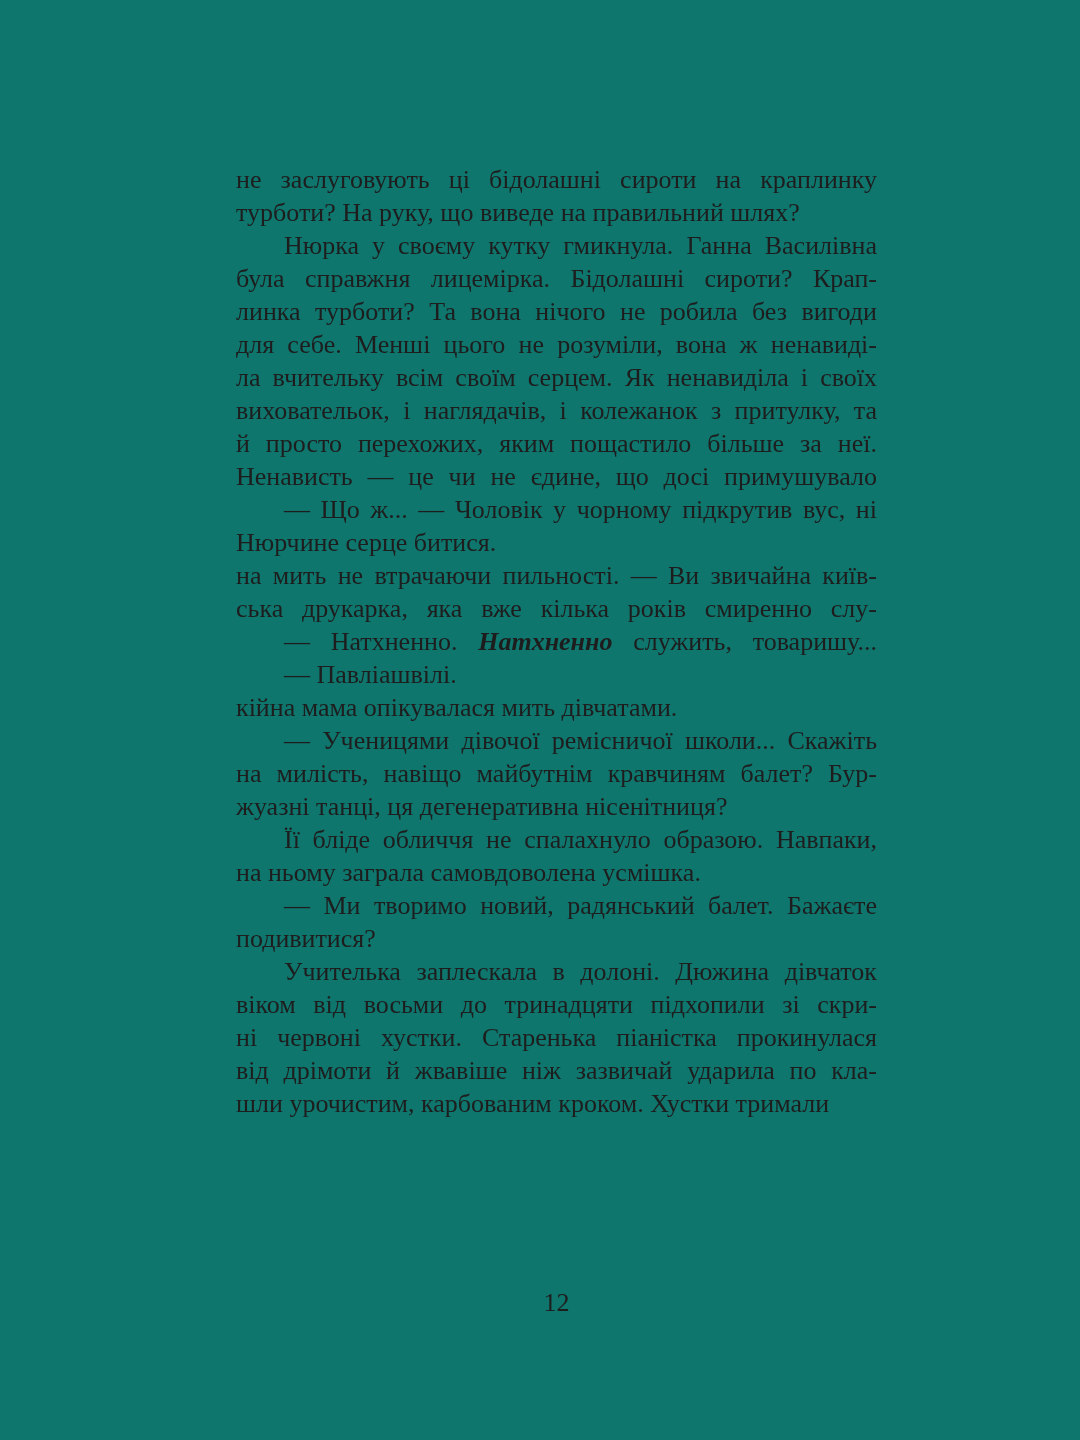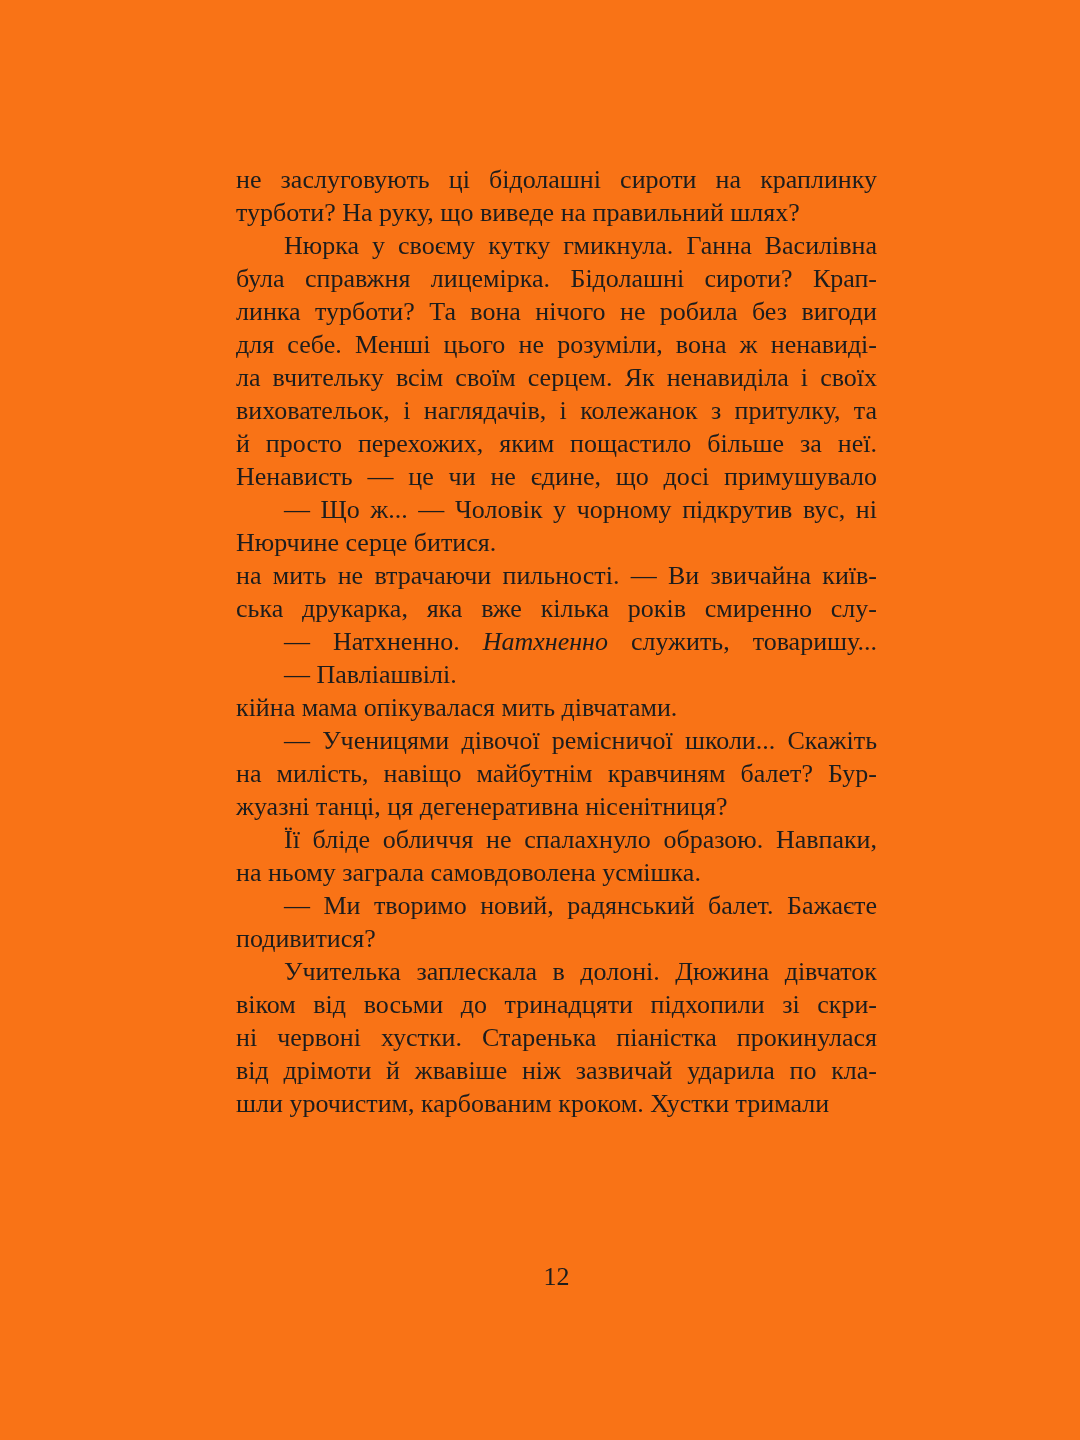--- a/index.html
+++ b/index.html
@@ -2,21 +2,21 @@
 <html><head>
 <meta charset="utf-8">
 <style>
   * { margin: 0; padding: 0; box-sizing: border-box; }
   html, body { background: #e8e8e8; }
   .page {
     position: relative;
     width: 1080px;
     height: 1440px;
     margin: 0 auto;
-    background: #f97316;
+    background: #0f766e;
     color: #1d1d1d;
     font-family: "Liberation Serif", "DejaVu Serif", serif;
     overflow: hidden;
   }
   .text-block {
     position: absolute;
     left: 236px;
     top: 163px;
     width: 641px;
     font-size: 26px;
@@ -30,25 +30,26 @@
     white-space: nowrap;
   }
   .line.last {
     text-align-last: left;
   }
   .line.indent {
     text-indent: 48px;
   }
   .line i {
     font-style: italic;
+    font-weight: bold;
   }
   .page-number {
     position: absolute;
     left: 236px;
-    top: 1260px;
+    top: 1286px;
     width: 641px;
     text-align: center;
     font-size: 26px;
     line-height: 33px;
   }
 </style>
 </head>
 <body>
 
 <div class="page">

